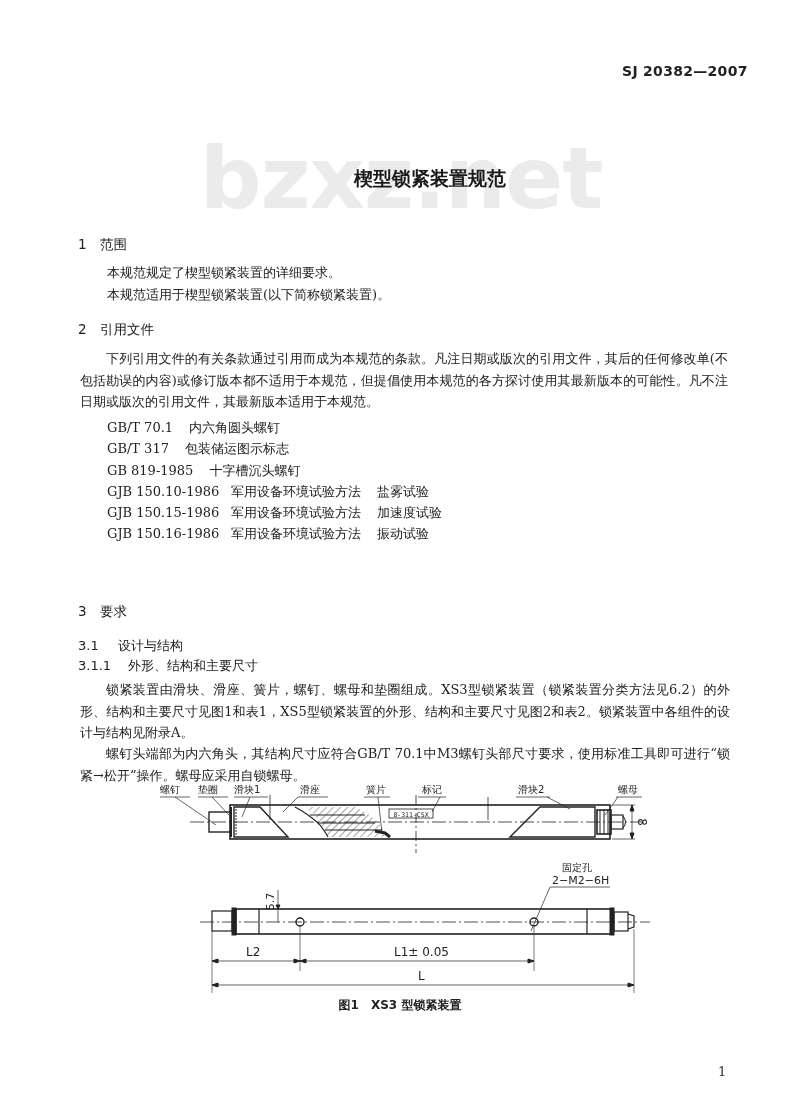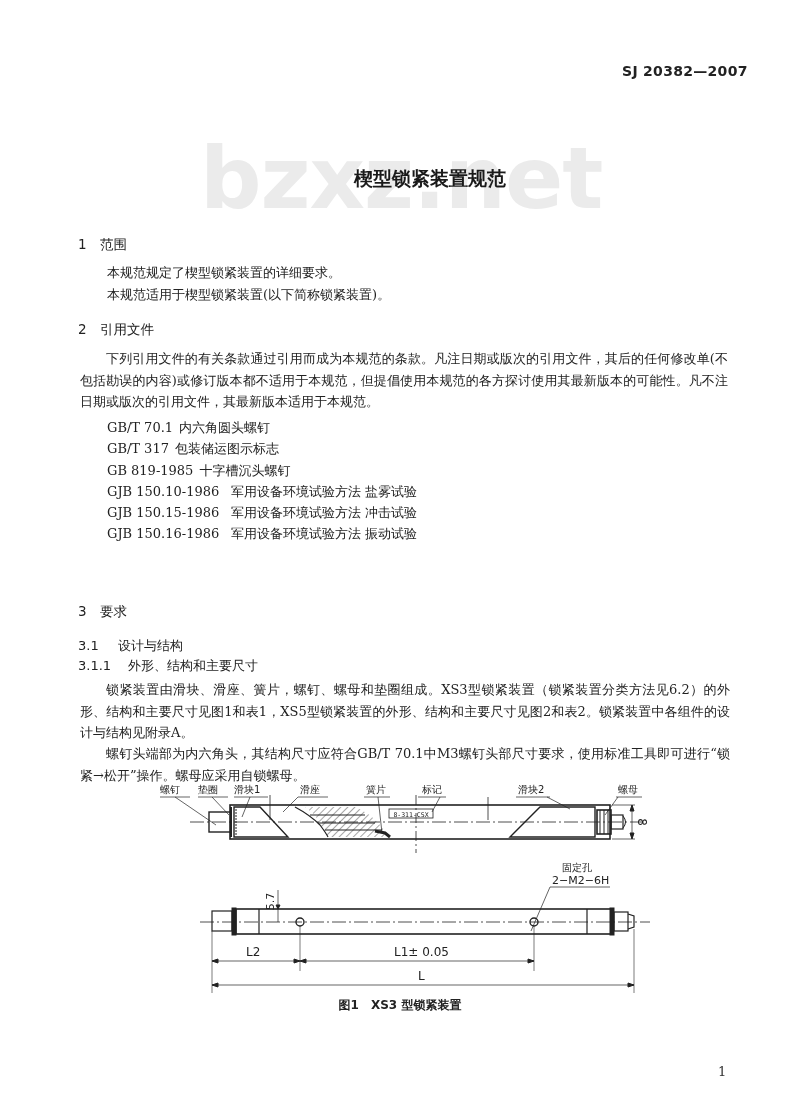--- a/index.html
+++ b/index.html
@@ -14,22 +14,22 @@
   .h1 { font-family: "DejaVu Sans", "Liberation Sans", sans-serif; font-size: 13.5px; color: #222; }
   .h1 .num { display: inline-block; width: 22px; }
   .h2 { font-family: "DejaVu Sans", "Liberation Sans", sans-serif; font-size: 13px; color: #222; }
   .h2 .num { display: inline-block; width: 40px; }
   .h3 .num { display: inline-block; width: 50px; }
   .para { font-size: 13px; line-height: 21.5px; color: #222; }
   .indent { text-indent: 26px; }
   .ref-list { left: 107px; top: 417px; font-size: 13px; color: #222; }
   .ref-row { height: 21.3px; line-height: 21.3px; white-space: nowrap; }
   .ref-code { display: inline-block; }
-  .ref-name { display: inline-block; margin-left: 6px; }
-  .ref-sub { display: inline-block; margin-left: 4px; }
+  .ref-name { display: inline-block; margin-left: 16px; }
+  .ref-sub { display: inline-block; margin-left: 16px; }
   .label { font-family: "DejaVu Sans", "Liberation Sans", sans-serif; font-size: 10px; color: #222; }
   .fig-caption { left: 0; width: 800px; top: 997px; text-align: center; font-family: "DejaVu Sans", "Liberation Sans", sans-serif; font-weight: bold; font-size: 12px; color: #222; }
   .page-num { left: 718px; top: 1064px; font-size: 13px; color: #333; }
 </style>
 </head>
 <body>
 
 <div class="abs std-no">SJ 20382—2007</div>
 
 <div class="abs watermark">bzxz.net</div>
@@ -45,21 +45,21 @@
 <div class="abs h1" style="left:78px; top:321px;">
   <span class="num">2</span><span>引用文件</span>
 </div>
 <div class="abs para indent" style="left:80px; top:348px; width:648px; text-align:justify;">下列引用文件的有关条款通过引用而成为本规范的条款。凡注日期或版次的引用文件，其后的任何修改单(不包括勘误的内容)或修订版本都不适用于本规范，但提倡使用本规范的各方探讨使用其最新版本的可能性。凡不注日期或版次的引用文件，其最新版本适用于本规范。</div>
 
 <div class="abs ref-list">
   <div class="ref-row"><span class="ref-code">GB/T 70.1</span><span class="ref-name">内六角圆头螺钉</span></div>
   <div class="ref-row"><span class="ref-code">GB/T 317</span><span class="ref-name">包装储运图示标志</span></div>
   <div class="ref-row"><span class="ref-code">GB 819-1985</span><span class="ref-name">十字槽沉头螺钉</span></div>
   <div class="ref-row"><span class="ref-code" style="width:124px">GJB 150.10-1986</span><span class="ref-name" style="margin-left:0">军用设备环境试验方法</span><span class="ref-sub">盐雾试验</span></div>
-  <div class="ref-row"><span class="ref-code" style="width:124px">GJB 150.15-1986</span><span class="ref-name" style="margin-left:0">军用设备环境试验方法</span><span class="ref-sub">冲击试验</span></div>
+  <div class="ref-row"><span class="ref-code" style="width:124px">GJB 150.15-1986</span><span class="ref-name" style="margin-left:0">军用设备环境试验方法</span><span class="ref-sub">加速度试验</span></div>
   <div class="ref-row"><span class="ref-code" style="width:124px">GJB 150.16-1986</span><span class="ref-name" style="margin-left:0">军用设备环境试验方法</span><span class="ref-sub">振动试验</span></div>
 </div>
 
 <div class="abs h1" style="left:78px; top:603px;">
   <span class="num">3</span><span>要求</span>
 </div>
 <div class="abs h2" style="left:78px; top:637px;">
   <span class="num">3.1</span><span>设计与结构</span>
 </div>
 <div class="abs h2 h3" style="left:78px; top:657px;">

